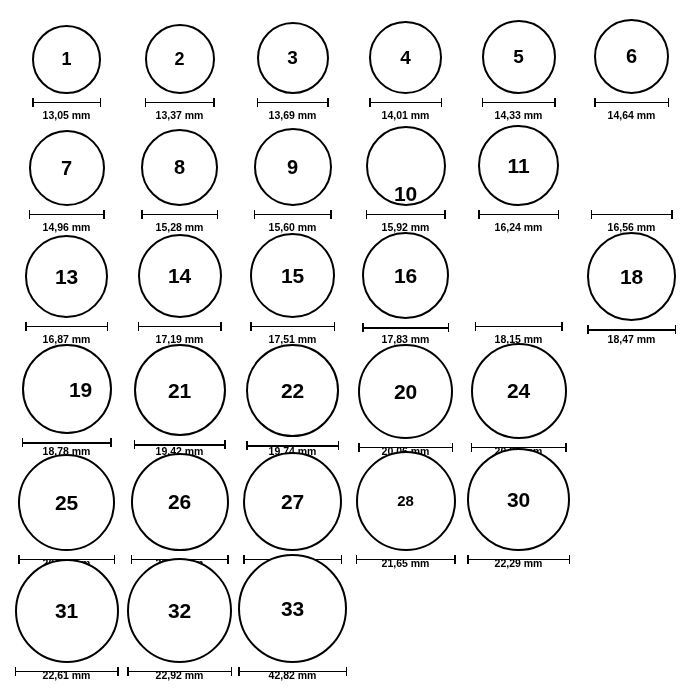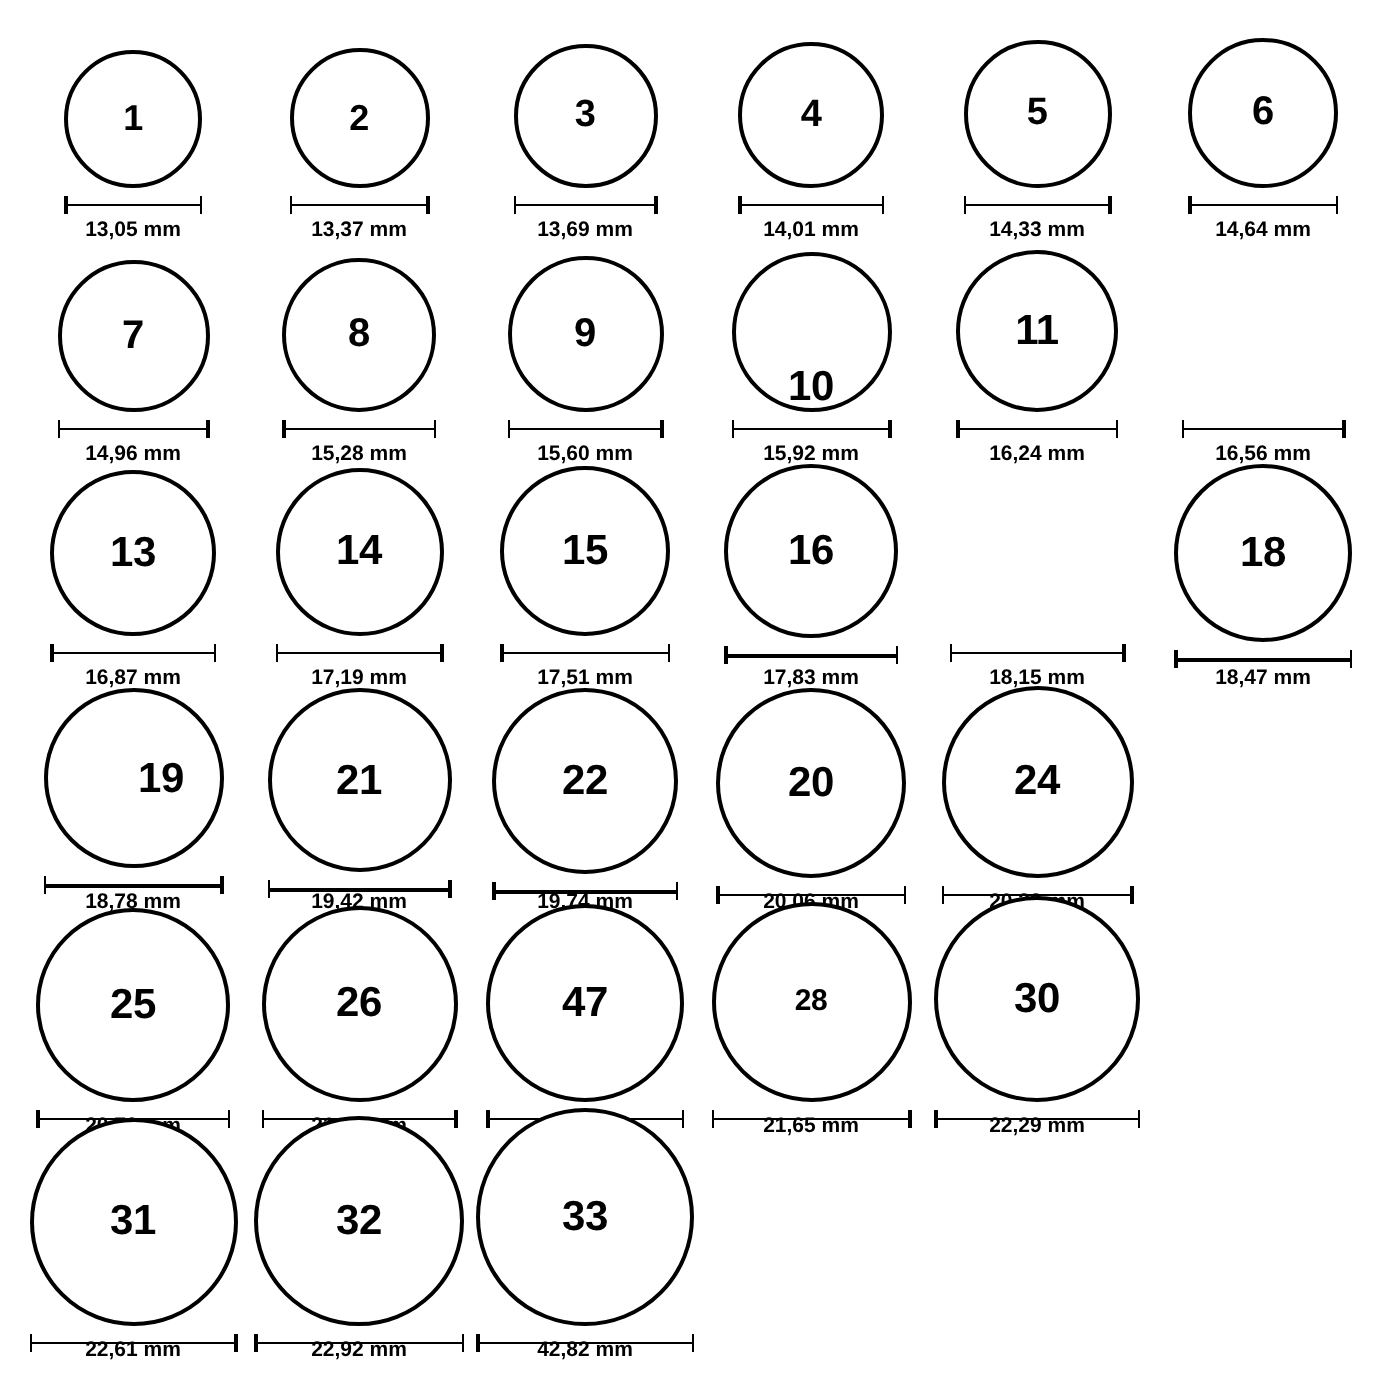--- a/index.html
+++ b/index.html
@@ -417,21 +417,21 @@
         <div class="measure" style="width: 98px;">
           <div class="bar"></div>
           <div class="tick left"></div>
           <div class="tick right"></div>
         </div>
         <div class="label">21,01 mm</div>
       </div>
       <div class="cell">
         <div class="circle-wrap">
           <div class="circle" style="width: 99px; height: 99px;">
-            <span class="size-num" style="font-size: 21px;">47</span>
+            <span class="size-num" style="font-size: 21px;">27</span>
           </div>
         </div>
         <div class="measure" style="width: 99px;">
           <div class="bar"></div>
           <div class="tick left"></div>
           <div class="tick right"></div>
         </div>
         <div class="label">21,33 mm</div>
       </div>
       <div class="cell">

